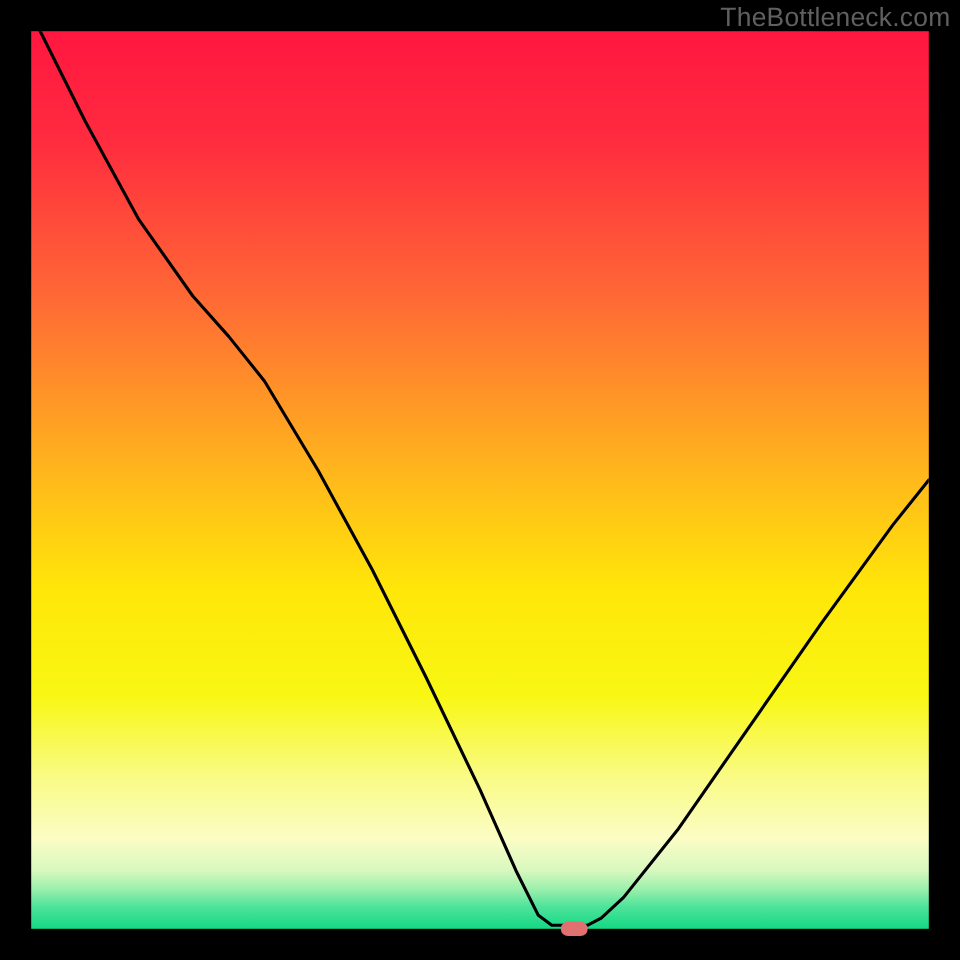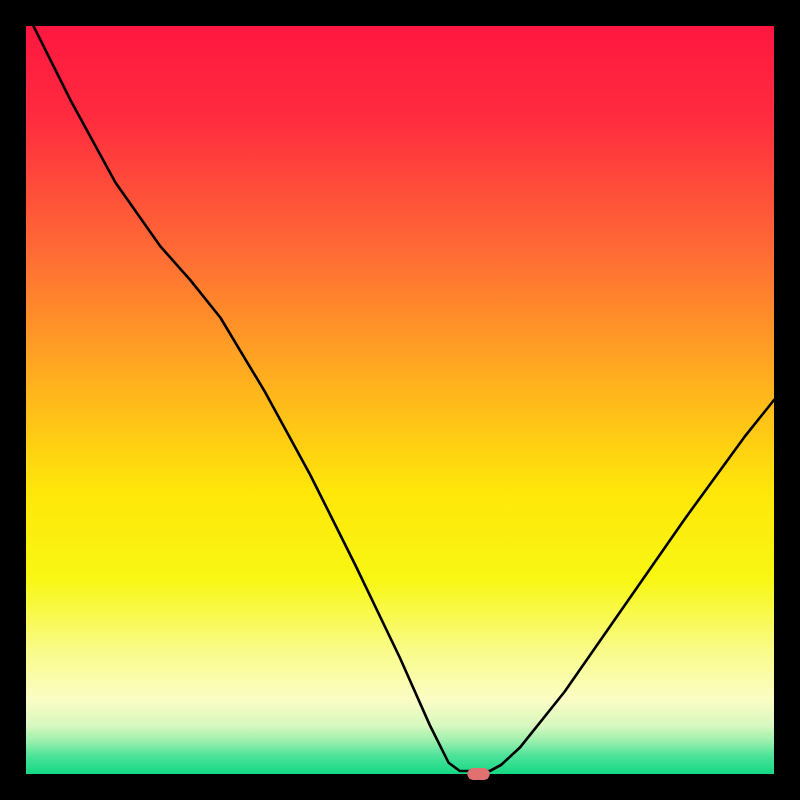--- a/index.html
+++ b/index.html
@@ -30,20 +30,21 @@
   svg {
     position: absolute;
     top: 0;
     left: 0;
   }
 </style>
 </head>
 <body>
 
 <div class="frame">
+  <div class="watermark">TheBottleneck.com</div>
 
   <svg id="plot" width="800" height="800">
     <defs>
       <linearGradient id="bg-grad" x1="0" y1="0" x2="0" y2="1">
           <stop offset="0%" stop-color="#ff173f"></stop>
           <stop offset="12%" stop-color="#ff2b3f"></stop>
           <stop offset="30%" stop-color="#ff6a35"></stop>
           <stop offset="48%" stop-color="#ffb21e"></stop>
           <stop offset="62%" stop-color="#ffe609"></stop>
           <stop offset="74%" stop-color="#f8f713"></stop>

